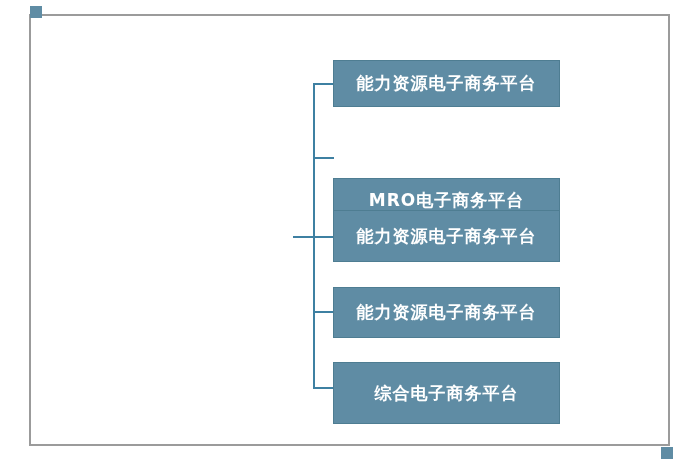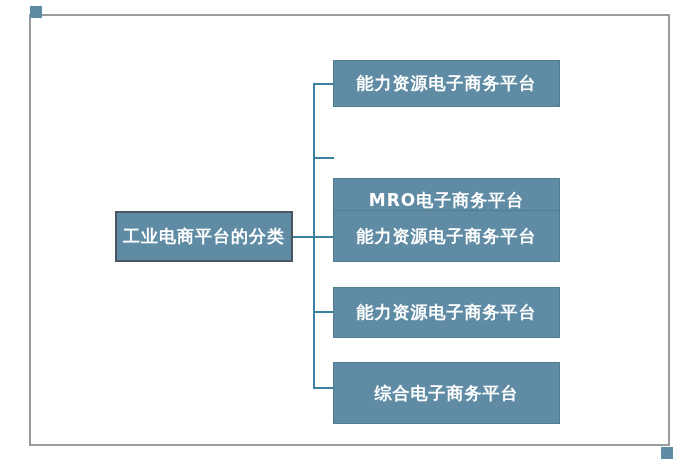--- a/index.html
+++ b/index.html
@@ -93,23 +93,20 @@
   <div class="corner-sq sq-tl"></div>
   <div class="corner-sq sq-br"></div>
 
   <div class="conn trunk"></div>
   <div class="conn stub stub1"></div>
   <div class="conn stub stub2"></div>
   <div class="conn stub stub3"></div>
   <div class="conn stub stub4"></div>
   <div class="conn stub stub5"></div>
 
-  <div class="node root-node">
-    <span>工业电商平台的分类</span>
-  </div>
 
   <div class="node branch-node b1">
     <span>能力资源电子商务平台</span>
   </div>
 
   <div class="node branch-node b2">
     <span>MRO电子商务平台</span>
   </div>
 
   <div class="node branch-node b3">

